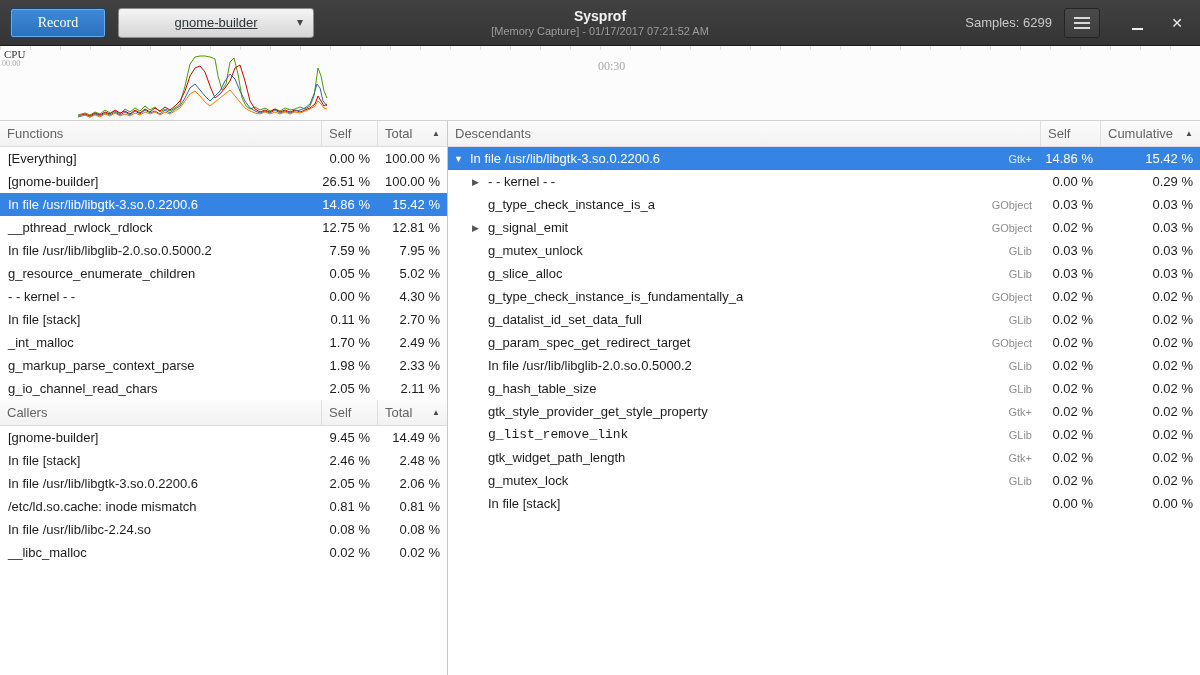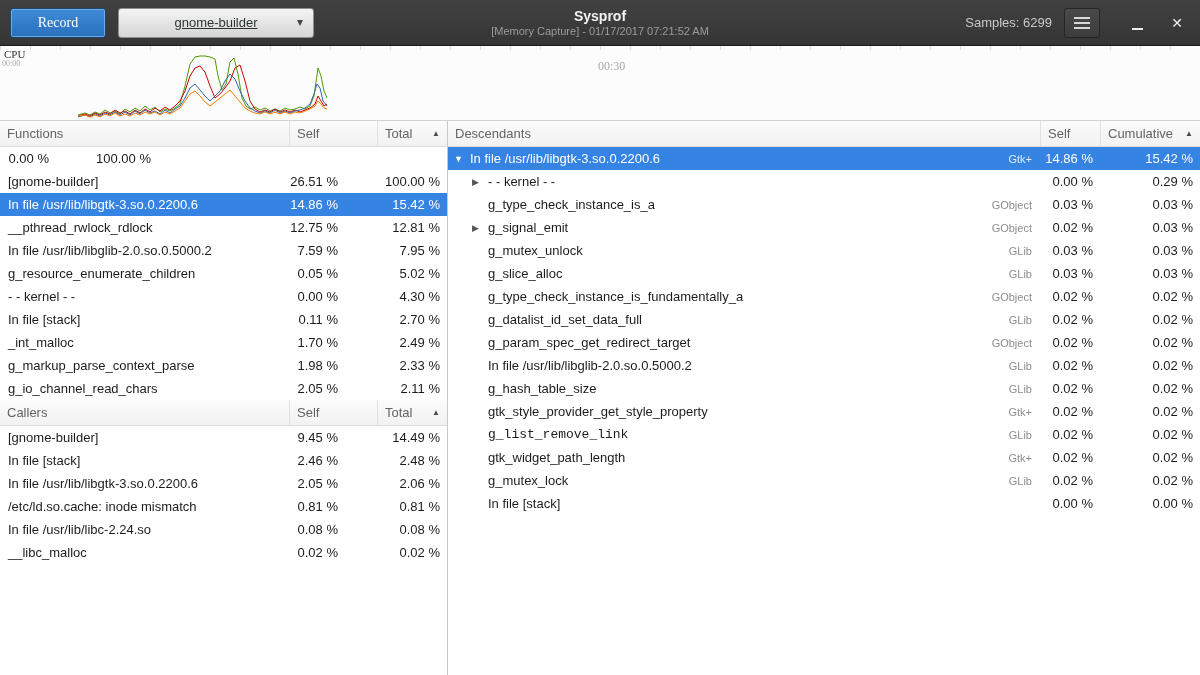--- a/index.html
+++ b/index.html
@@ -60,21 +60,21 @@
   }
   .thead .hc{ padding:0 7px; height:100%; display:flex; align-items:center; white-space:nowrap; }
   .thead .hc.grow{ flex:1; min-width:0; }
   .thead .hc.sep{ border-left:1px solid #e0e0e0; }
   .sort-arrow{ margin-left:auto; font-size:8px; color:#4a4a4a; padding-left:10px; }
 
   .trow{ display:flex; height:23px; align-items:center; font-size:13px; white-space:nowrap; }
   .trow .name{ flex:1; min-width:0; padding:0 8px; overflow:hidden; text-overflow:ellipsis; }
   .trow .name.dflex{ display:flex; align-items:center; }
   .trow .num{ text-align:right; padding-right:7px; flex:none; }
-  .w56{ width:56px; } .w70{ width:70px;margin-left:32px; } .w60{ width:60px; } .w100{ width:100px; }
+  .w56{ width:56px; } .w70{ width:70px; } .w60{ width:60px; } .w100{ width:100px; }
   .trow .cat{ width:70px; flex:none; text-align:right; font-size:11px; color:#8d8d8d; padding-right:8px; }
   .trow.selected{ background:#3584e4; color:#fff; }
   .trow.selected .cat{ color:rgba(255,255,255,.85); }
   .expander{ width:16px; flex:none; font-size:9px; color:#555; display:inline-block; }
   .trow.selected .expander{ color:#fff; }
 </style>
 </head>
 <body>
 
 <div class="headerbar">
@@ -120,20 +120,21 @@
     <div class="thead">
       <div class="hc grow">Functions</div>
       <div class="hc sep w56">Self</div>
       <div class="hc sep w70">
         <span>Total</span>
         <span class="sort-arrow">▲</span>
       </div>
     </div>
     <div>
         <div class="trow">
+          <span class="name">[Everything]</span>
           <span class="num w56">0.00 %</span>
           <span class="num w70">100.00 %</span>
         </div>
         <div class="trow">
           <span class="name">[gnome-builder]</span>
           <span class="num w56">26.51 %</span>
           <span class="num w70">100.00 %</span>
         </div>
         <div class="trow selected">
           <span class="name">In file /usr/lib/libgtk-3.so.0.2200.6</span>

